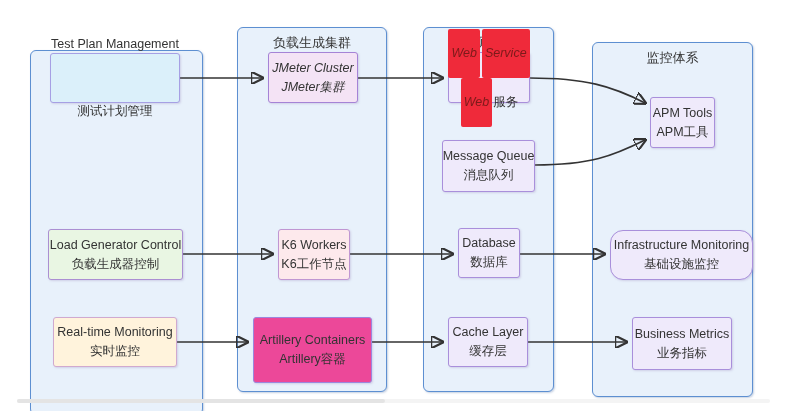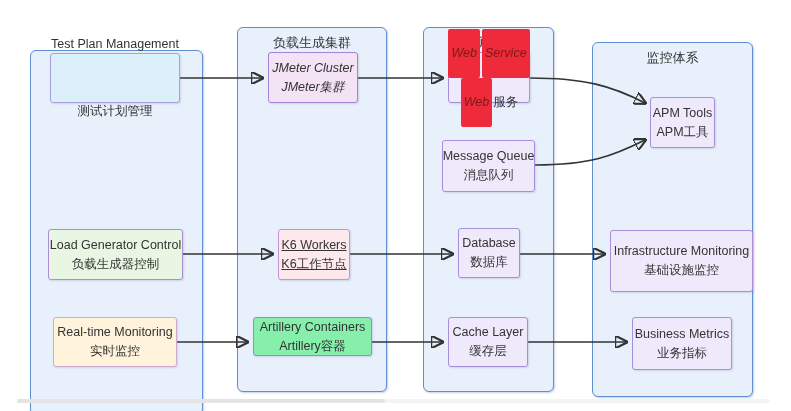--- a/index.html
+++ b/index.html
@@ -64,28 +64,28 @@
     line-height: 19px;
     text-align: center;
     color: #333333;
     box-shadow: 1px 1px 2px rgba(140,120,180,0.25);
     white-space: nowrap;
   }
   #n-tpm       { left: 50px;  top: 53px;  width: 130px; height: 50px; background:#dbf0fa; border-color:#a6a0e4;gap:48px; }
   #n-lgc       { left: 48px;  top: 229px; width: 135px; height: 51px; background:#e9f6e3; border-color:#ab8fd2; }
   #n-rtm       { left: 53px;  top: 317px; width: 124px; height: 50px; background:#fff3dc; border-color:#d0a9cf; }
   #n-jmeter    { left: 268px; top: 52px;  width: 90px;  height: 51px; background:#f4e3f5; border-color:#a583d6;font-style:italic; }
-  #n-k6        { left: 278px; top: 229px; width: 72px;  height: 51px; background:#fde9ec; border-color:#c096d2;text-decoration:underline; }
-  #n-artillery { left: 253px; top: 317px; width: 119px; height: 39px; background:#86efac; border-color:#9b87dd; }
+  #n-k6        { left: 278px; top: 229px; width: 72px;  height: 51px; background:#fde9ec; border-color:#c096d2; }
+  #n-artillery { left: 253px; top: 317px; width: 119px; height: 66px; background:#ec4899; border-color:#9b87dd; }
   #n-web       { left: 448px; top: 52px;  width: 82px;  height: 51px; background:#efeafb; border-color:#a98fdb; }
   #n-mq        { left: 442px; top: 140px; width: 93px;  height: 52px; background:#efeafb; border-color:#a98fdb; }
   #n-db        { left: 458px; top: 228px; width: 62px;  height: 50px; background:#efeafb; border-color:#a98fdb; }
   #n-cache     { left: 448px; top: 317px; width: 80px;  height: 50px; background:#efeafb; border-color:#a98fdb; }
   #n-apm       { left: 650px; top: 97px;  width: 65px;  height: 51px; background:#efeafb; border-color:#a98fdb; }
-  #n-infra     { left: 610px; top: 230px; width: 143px; height: 62px; background:#efeafb; border-color:#a98fdb; }
+  #n-infra     { left: 610px; top: 230px; width: 143px; height: 50px; background:#efeafb; border-color:#a98fdb;border-radius:13px; }
   #n-biz       { left: 632px; top: 317px; width: 100px; height: 53px; background:#efeafb; border-color:#a98fdb; }
 
   .node .row { display: flex; align-items: center; justify-content: center; }
   .hl {
     display: inline-block;
     background: #ef2a3a;
     color: #7c1a1a;
     font-style: italic;
     padding: 16px 3px;
     border-radius: 2px;

